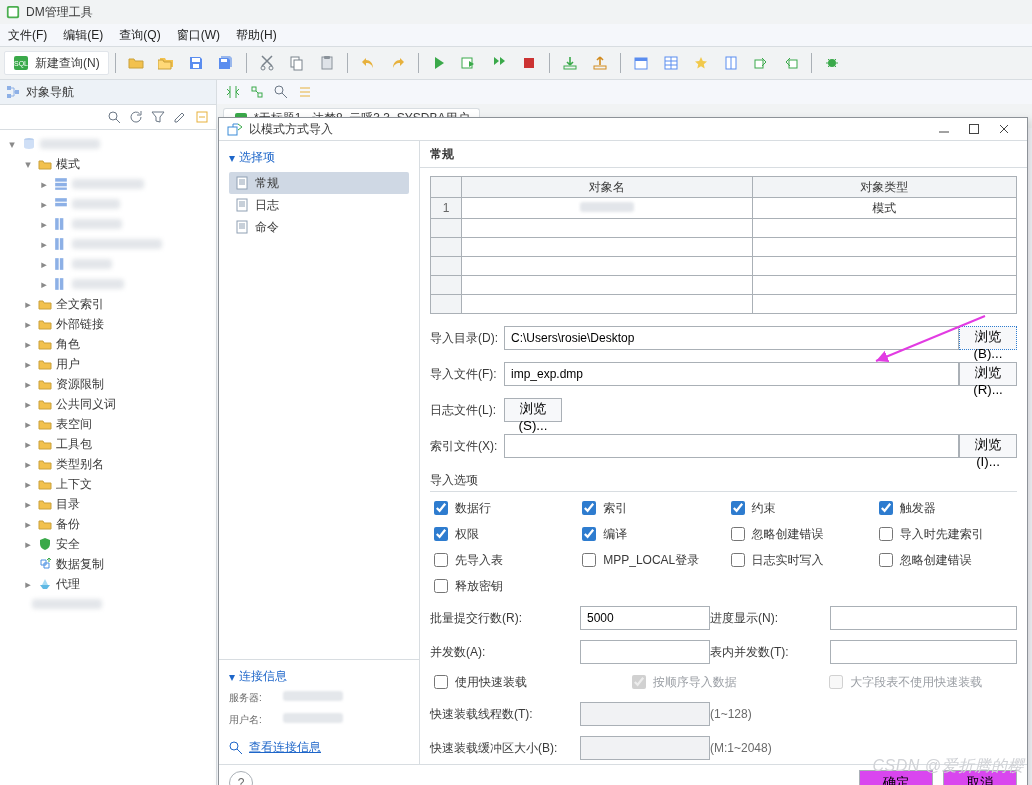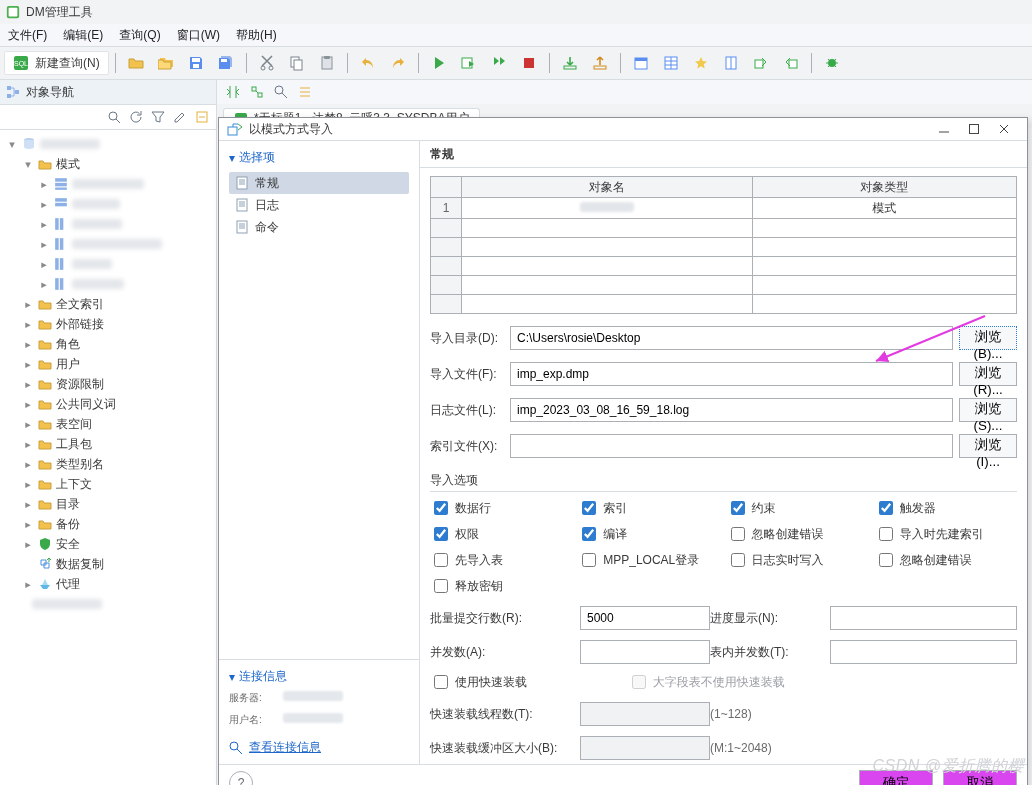--- a/index.html
+++ b/index.html
@@ -74,21 +74,21 @@
 .dlg-main{flex:1;display:flex;flex-direction:column;overflow:hidden}
 .dlg-main-h{height:26px;display:flex;align-items:center;padding:0 10px;font-weight:bold;border-bottom:1px solid var(--border)}
 .dlg-main-scroll{flex:1;overflow:auto;padding:8px 10px 0 10px}
 .obj-table{border:1px solid var(--border-dark);width:100%;border-collapse:collapse}
 .obj-table th,.obj-table td{border:1px solid var(--border-dark);height:20px;font-weight:normal;text-align:center;padding:0 6px}
 .obj-table th{background:#f2f4f6}
 .obj-table td.rownum{width:18px;background:#f2f4f6;color:#666}
 .obj-table td.blur{color:transparent}
 .obj-table td.blur span{display:inline-block;width:54px;height:10px;background:#e2e5ea;border-radius:3px;filter:blur(1.4px)}
 .emptyrow td{height:18px}
-.file-row{display:flex;align-items:center;gap:6px;margin-top:12px}
+.file-row{display:flex;align-items:center;margin-top:12px}
 .file-row .lbl{width:74px}
 .file-row input{flex:1;height:22px;border:1px solid var(--border-dark);padding:0 6px;font-family:inherit;font-size:12px;background:#fff}
 .file-row button{width:58px;height:24px;border:1px solid var(--border-dark);background:#f7f8fa;cursor:pointer;font-family:inherit}
 .file-row button.primary{border:1px dotted var(--accent)}
 .opts-h{border-bottom:1px solid var(--border);padding:6px 0 2px 0;margin-top:8px}
 .opts-grid{display:grid;grid-template-columns:repeat(4,1fr);row-gap:6px;column-gap:6px;margin-top:6px}
 .chk{display:flex;align-items:center;gap:4px;font-size:12px}
 .chk input{width:14px;height:14px;accent-color:var(--accent)}
 .chk.disabled{color:#9a9ea4}
 .num-row{display:grid;grid-template-columns:150px 130px 120px 1fr;align-items:center;margin-top:10px}
@@ -731,21 +731,20 @@
           <input type="text" value="C:\Users\rosie\Desktop" style="">
           <button class="primary">浏览(B)...</button>
         </div>
         <div class="file-row">
           <span class="lbl">导入文件(F):</span>
           <input type="text" value="imp_exp.dmp" style="">
           <button>浏览(R)...</button>
         </div>
         <div class="file-row">
           <span class="lbl">日志文件(L):</span>
-          <input type="text" value="imp_2023_03_08_16_59_18.log" style="">
           <button>浏览(S)...</button>
         </div>
         <div class="file-row">
           <span class="lbl">索引文件(X):</span>
           <input type="text" value="" style="">
           <button>浏览(I)...</button>
         </div>
 
         <div class="opts-h">导入选项</div>
         <div class="opts-grid">
@@ -819,20 +818,24 @@
           <span class="lbl">并发数(A):</span>
           <input type="text" style="">
           <span class="lbl">表内并发数(T):</span>
           <input type="text" style="">
         </div>
 
         <div class="opts-grid" style="grid-template-columns:repeat(3,1fr);margin-top:8px">
           <label class="chk">
               <input type="checkbox" style="">
               <span>使用快速装载</span>
+            </label>
+          <label class="chk disabled">
+              <input type="checkbox" checked="" disabled="" style="">
+              <span>按顺序导入数据</span>
             </label>
           <label class="chk disabled">
               <input type="checkbox" disabled="" style="">
               <span>大字段表不使用快速装载</span>
             </label>
         </div>
 
         <div class="num-row">
           <span class="lbl">快速装载线程数(T):</span>
           <input type="text" disabled="" style="background: rgb(241, 242, 244);">

